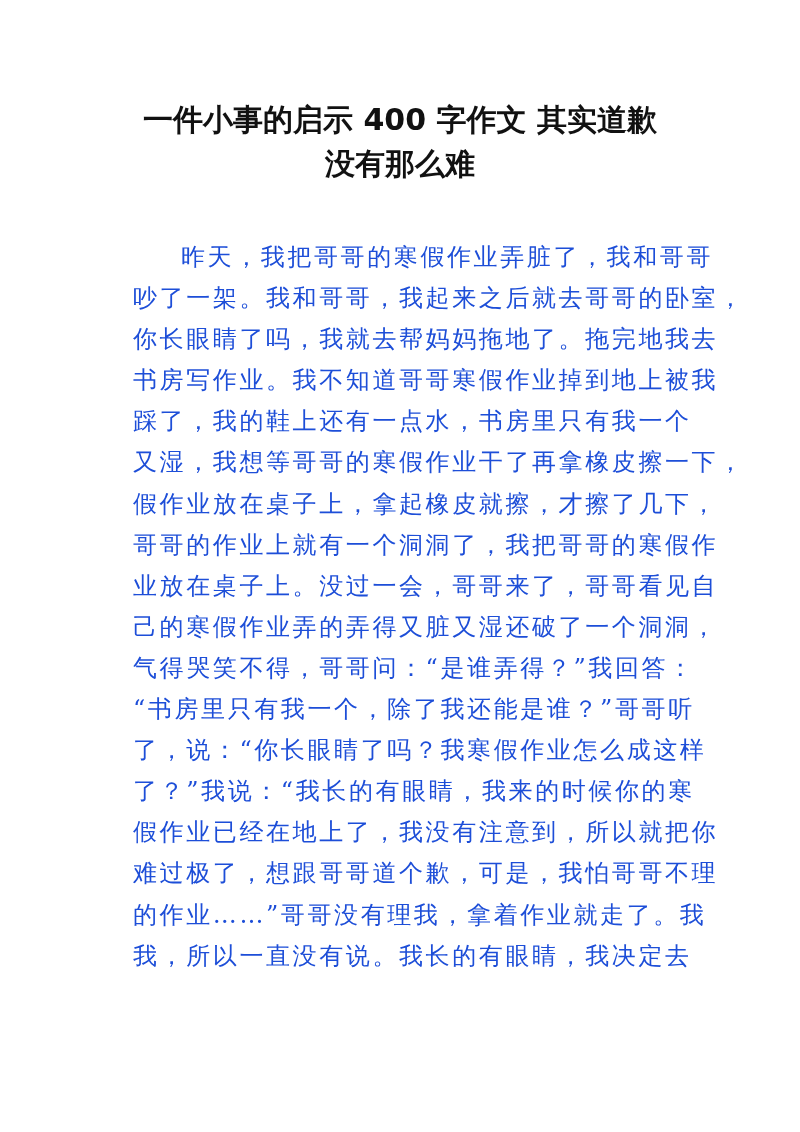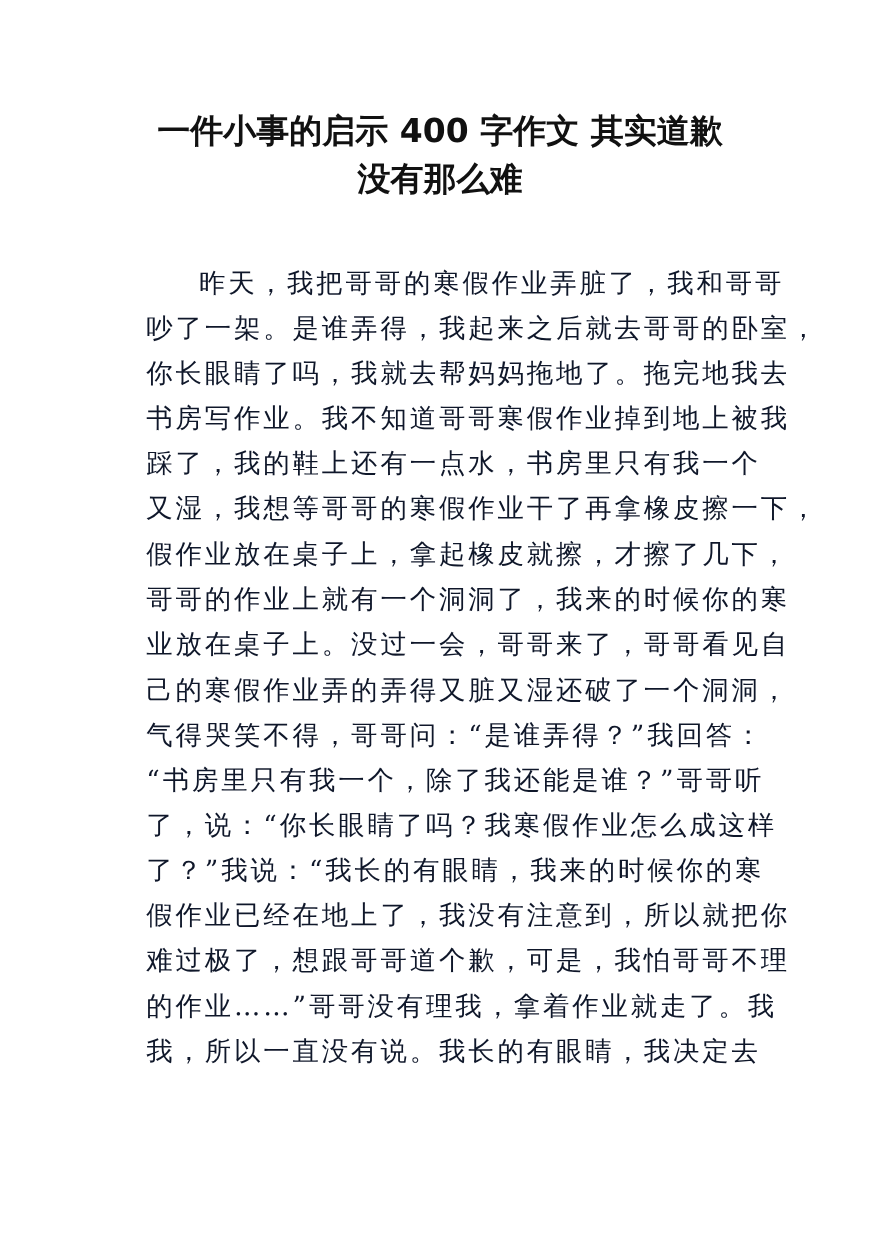--- a/index.html
+++ b/index.html
@@ -40,21 +40,21 @@
       white-space: nowrap;
     }
     .body-text {
       position: absolute;
       left: 133px;
       top: 237px;
       width: 540px;
       font-family: "DejaVu Serif", "Liberation Serif", serif;
       font-size: 24px;
       line-height: 41.1px;
-      color: #0f172a;
+      color: #1d4ed8;
       margin: 0;
     }
     .body-text .line {
       display: block;
       white-space: nowrap;
       letter-spacing: 2.6px;
     }
     .body-text .line.indent {
       padding-left: 48px;
     }
@@ -63,27 +63,27 @@
 <body>
 
 <div class="page">
   <h1 class="title">
     <span class="line">一件小事的启示 400 字作文  其实道歉</span>
     <span class="line">没有那么难</span>
   </h1>
 
   <div class="body-text">
     <span class="line indent">昨天，我把哥哥的寒假作业弄脏了，我和哥哥</span>
-    <span class="line">吵了一架。是谁弄得，我起来之后就去哥哥的卧室，</span>
+    <span class="line">吵了一架。我和哥哥，我起来之后就去哥哥的卧室，</span>
     <span class="line">你长眼睛了吗，我就去帮妈妈拖地了。拖完地我去</span>
     <span class="line">书房写作业。我不知道哥哥寒假作业掉到地上被我</span>
     <span class="line">踩了，我的鞋上还有一点水，书房里只有我一个</span>
     <span class="line">又湿，我想等哥哥的寒假作业干了再拿橡皮擦一下，</span>
     <span class="line">假作业放在桌子上，拿起橡皮就擦，才擦了几下，</span>
-    <span class="line">哥哥的作业上就有一个洞洞了，我来的时候你的寒</span>
+    <span class="line">哥哥的作业上就有一个洞洞了，我把哥哥的寒假作</span>
     <span class="line">业放在桌子上。没过一会，哥哥来了，哥哥看见自</span>
     <span class="line">己的寒假作业弄的弄得又脏又湿还破了一个洞洞，</span>
     <span class="line">气得哭笑不得，哥哥问：“是谁弄得？”我回答：</span>
     <span class="line">“书房里只有我一个，除了我还能是谁？”哥哥听</span>
     <span class="line">了，说：“你长眼睛了吗？我寒假作业怎么成这样</span>
     <span class="line">了？”我说：“我长的有眼睛，我来的时候你的寒</span>
     <span class="line">假作业已经在地上了，我没有注意到，所以就把你</span>
     <span class="line">难过极了，想跟哥哥道个歉，可是，我怕哥哥不理</span>
     <span class="line">的作业……”哥哥没有理我，拿着作业就走了。我</span>
     <span class="line">我，所以一直没有说。我长的有眼睛，我决定去</span>

